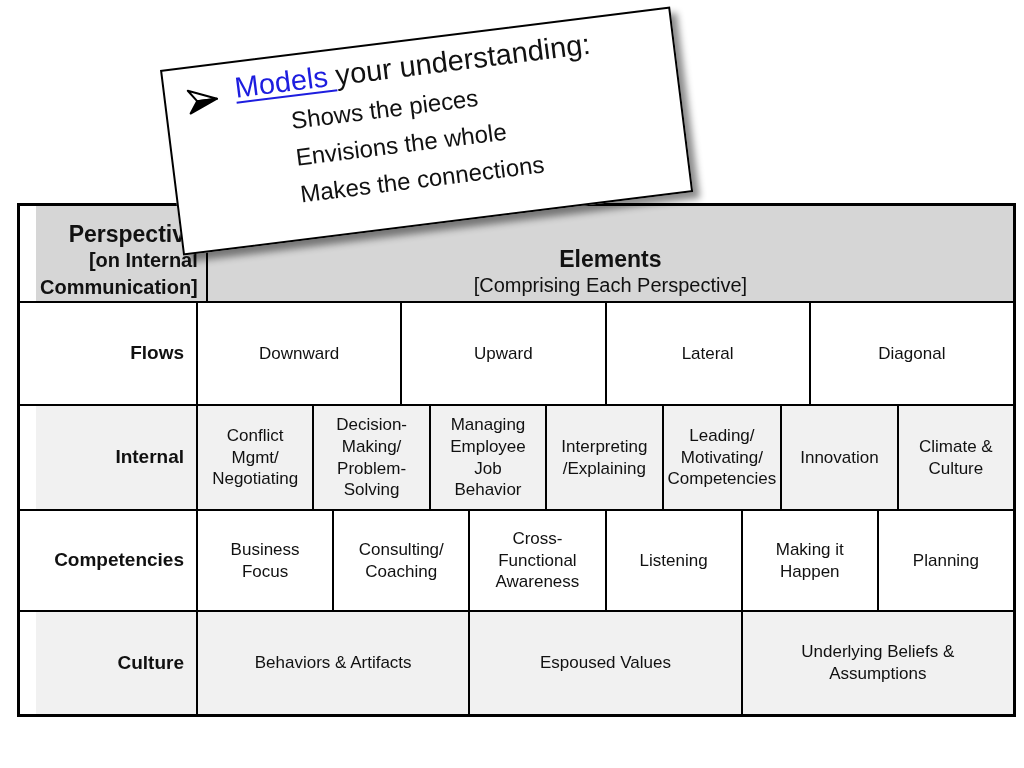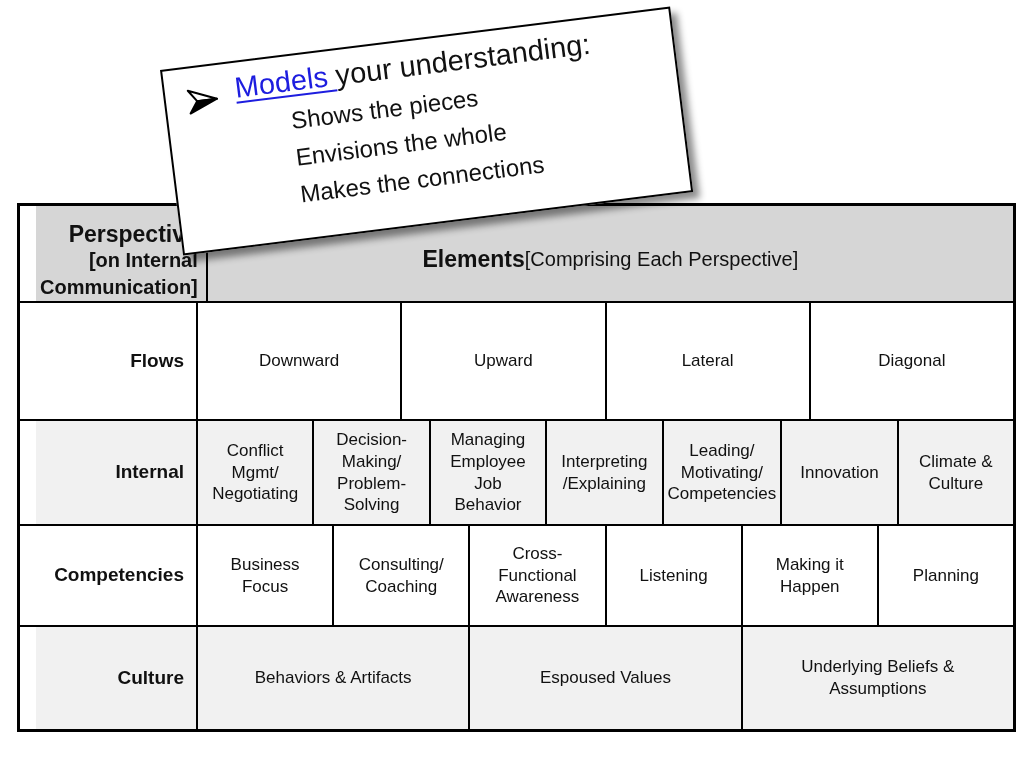--- a/index.html
+++ b/index.html
@@ -10,36 +10,36 @@
     color:#111;
   }
   
   .tbl{
     position:absolute;left:17px;top:203px;width:999px;
     border:3px solid #000;box-sizing:border-box;background:#fff;
   }
   .trow{display:flex;box-sizing:border-box;}
   .trow + .trow{border-top:2px solid #000;}
   .r-head{height:95px;}
-  .r-flows{height:118px;}
+  .r-flows{height:103px;}
   .r-func{height:105px;}
   .r-comp{height:101px;}
   .r-cult{height:104px;}
   .cell{
     box-sizing:border-box;display:flex;align-items:center;justify-content:center;
     text-align:center;white-space:pre-line;font-size:17px;line-height:1.28;
     padding:2px 4px;
   }
   .cell + .cell{border-left:2px solid #000;}
   .lblcol{flex:0 0 160px;justify-content:flex-end;text-align:right;
     font-weight:700;font-size:19px;padding-right:12px;margin-left:16px;}
   .eq{flex:1 1 0;}
   .shade{background:#f1f1f1;}
   .headrow .cell{background:#d6d6d6;}
-  .headcell{flex-direction:row;align-items:center;justify-content:center;padding-top:13px;}
+  .headcell{flex-direction:column;align-items:center;justify-content:flex-end;padding-top:13px;}
   .headcell .big{font-weight:700;font-size:23px;line-height:1.15;}
   .headcell .sub{font-size:20px;line-height:1.35;}
   .perspcell{align-items:flex-end;text-align:right;padding-right:8px;flex-direction:column;justify-content:flex-start;padding-top:15px;}
   
   .callout{
     position:absolute;left:160px;top:70px;width:514px;height:187px;
     background:#fff;border:2px solid #000;box-sizing:border-box;
     transform:rotate(-7.1deg);transform-origin:top left;
     box-shadow:6px 7px 7px rgba(0,0,0,0.45);
     z-index:10;

